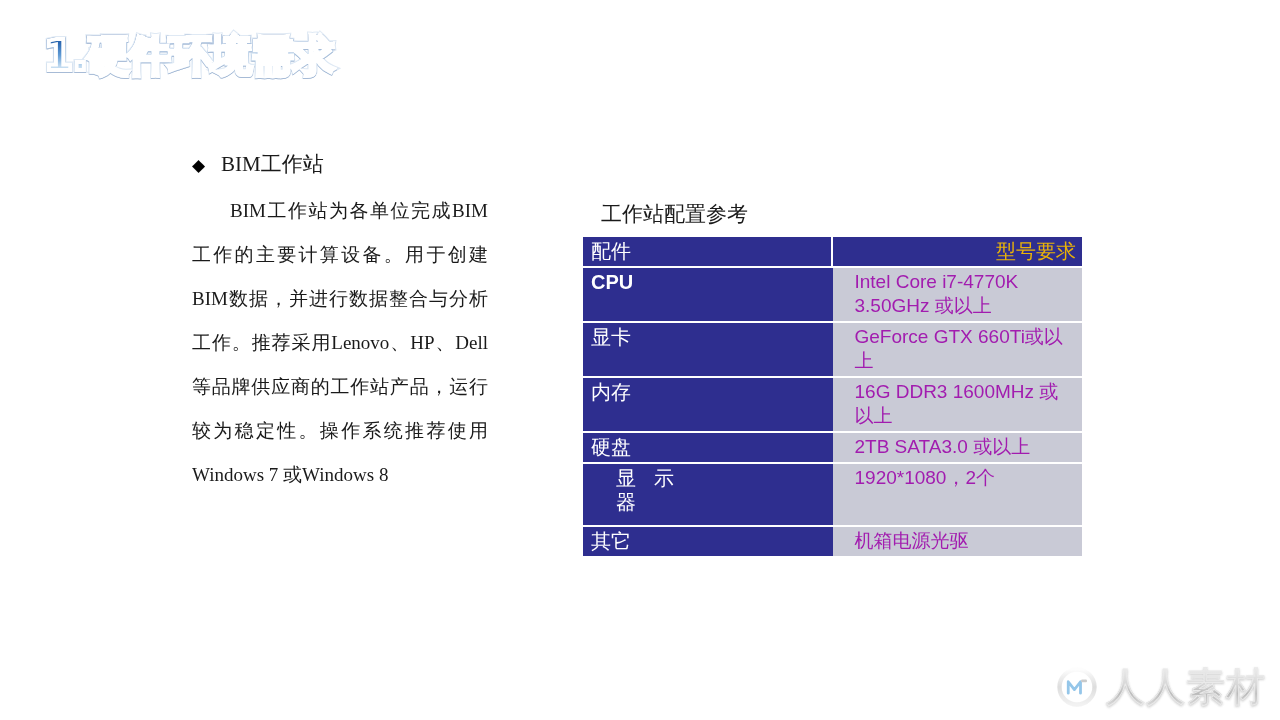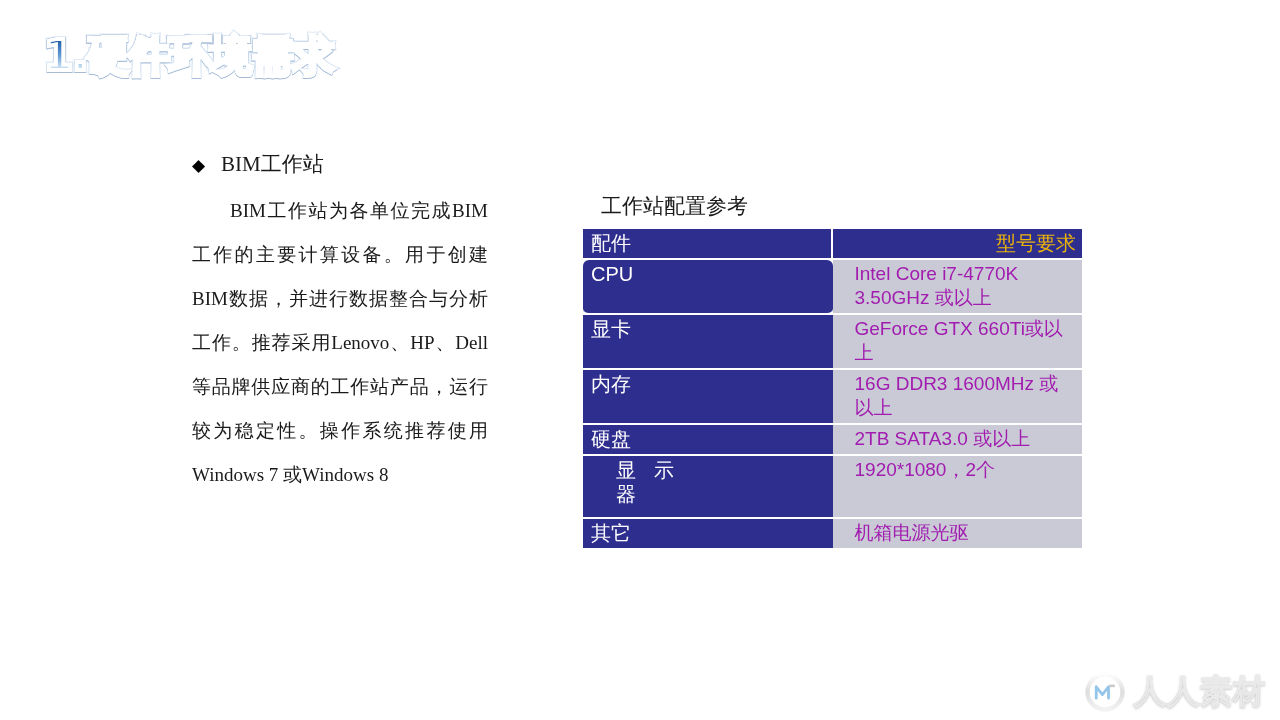--- a/index.html
+++ b/index.html
@@ -101,21 +101,21 @@
     line-height: 44px;
     color: #1a1a1a;
     text-align: justify;
     margin-top: 10px;
   }
 
   
   #right-col {
     position: absolute;
     left: 583px;
-    top: 194px;
+    top: 202px;
     width: 515px;
   }
   #table-caption {
     font-family: "Liberation Serif", serif;
     font-size: 21px;
     color: #1a1a1a;
     margin-left: 18px;
     margin-bottom: 10px;
     line-height: 1.2;
   }
@@ -134,23 +134,22 @@
     background: #2e2e8f;
     color: #ffffff;
     font-family: "Liberation Serif", serif;
     font-size: 20px;
     padding: 2px 6px 3px 8px !important;
     border-bottom: 2px solid #ffffff;
     line-height: 24px;
   }
   .col-key.latin {
     font-family: "Liberation Sans", sans-serif;
-    font-weight: normal;
-    font-size: 20px;
-    border-radius: 6px;
+    font-weight: bold;
+    font-size: 20px;
   }
   .col-val {
     background: #c9cad6;
     color: #a21caf;
     font-family: "Liberation Sans", sans-serif;
     font-size: 19px;
     padding: 2px 6px 3px 22px !important;
     border-bottom: 2px solid #ffffff;
     line-height: 24px;
   }
@@ -198,22 +197,22 @@
     align-items: center;
     gap: 8px;
     opacity: 0.95;
   }
   #wm-logo {
     width: 42px;
     height: 42px;
   }
   #wm-text {
     font-family: "DejaVu Sans", sans-serif;
-    font-size: 32px;
-    font-weight: bold;
+    font-size: 39px;
+    font-weight: normal;
     letter-spacing: 1px;
     color: #d8d8d8;
     background: linear-gradient(180deg, #f4f4f4 0%, #d6d6d6 45%, #b8b8b8 62%, #efefef 100%);
     -webkit-background-clip: text;
     background-clip: text;
     -webkit-text-fill-color: transparent;
     paint-order: stroke fill;
     -webkit-text-stroke: 1px #e9e9e9;
     filter: drop-shadow(0px 1px 1px rgba(170,170,170,0.6));
     white-space: nowrap;

